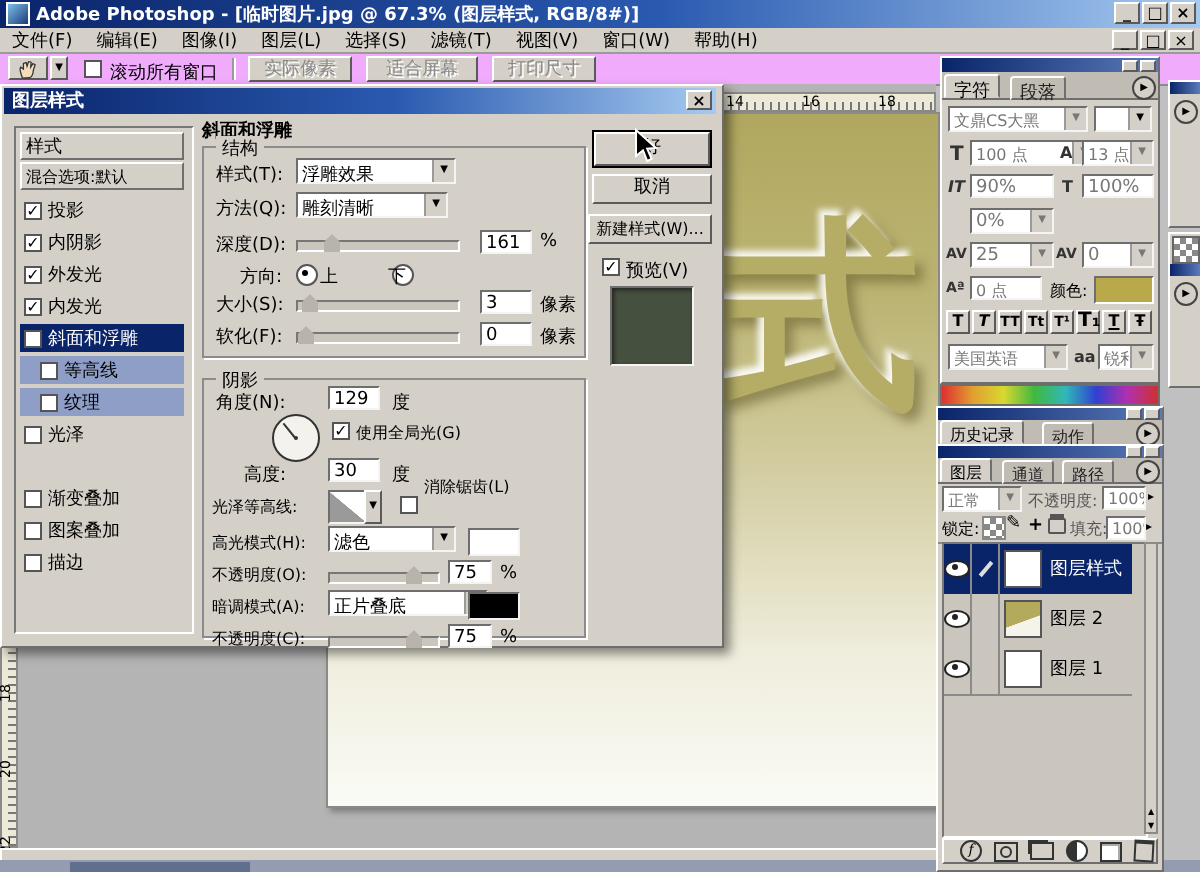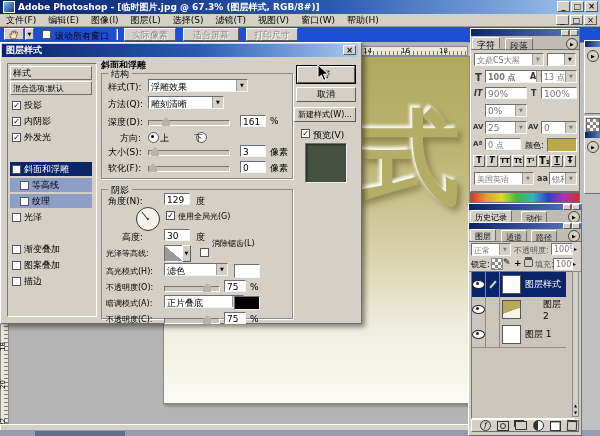--- a/index.html
+++ b/index.html
@@ -84,21 +84,21 @@
     <span style="padding:0 6px;">视图(V)</span>
     <span style="padding:0 6px;">窗口(W)</span>
     <span style="padding:0 6px;">帮助(H)</span>
     <div style="position:absolute;right:3px;top:1px;display:flex;gap:1px;">
       <div class="btn wbtn" style="height:10px;">_</div>
       <div class="btn wbtn" style="height:10px;">□</div>
       <div class="btn wbtn" style="height:10px;">×</div>
     </div>
   </div>
 
-  <div class="abs" style="left:0;top:27px;width:600px;height:15px;background:#1d4ed8;border-bottom:1px solid #8a8a8a;">
+  <div class="abs" style="left:0;top:27px;width:600px;height:15px;background:#f0abfc;border-bottom:1px solid #8a8a8a;">
     <div class="abs btn" style="left:4px;top:1px;width:20px;height:12px;">
       <svg width="12" height="11" viewBox="0 0 12 12">
           <path d="M3 11 C2 8 1 6 2 5 l1.5 1 V3 l1.5 -.5 .5 2 .8 -2.5 1.4 .3 -.2 2.6 1.2 -1.8 1.2 .6 -1 3 c0 2 -1 4 -2 4 z" fill="#f3ddba" stroke="#333" stroke-width="0.7"></path>
         </svg>
     </div>
     <div class="abs btn" style="left:25px;top:1px;width:9px;height:12px;font-size:5px;line-height:11px;">▼</div>
     <span class="abs cb" style="left:42px;top:3px;"></span>
     <span class="abs lbl" style="left:55px;top:3px;">滚动所有窗口</span>
     <div class="abs" style="left:116px;top:2px;width:1px;height:11px;background:#9a9a9a;border-right:1px solid #fff;"></div>
     <div class="abs btn dis" style="left:124px;top:1px;width:52px;height:13px;line-height:12px;">实际像素</div>
@@ -151,20 +151,24 @@
           <span>投影</span>
         </div>
       <div class="abs srow" style="top:50px;">
           <span class="cb on"></span>
           <span>内阴影</span>
         </div>
       <div class="abs srow" style="top:66px;">
           <span class="cb on"></span>
           <span>外发光</span>
         </div>
+      <div class="abs srow" style="top:82px;">
+          <span class="cb on"></span>
+          <span>内发光</span>
+        </div>
       <div class="abs srow sel" style="top:98px;">
           <span class="cb on"></span>
           <span>斜面和浮雕</span>
         </div>
       <div class="abs srow sub" style="top:114px;">
           <span class="cb"></span>
           <span>等高线</span>
         </div>
       <div class="abs srow sub" style="top:130px;">
           <span class="cb"></span>
@@ -186,21 +190,21 @@
           <span class="cb"></span>
           <span>描边</span>
         </div>
     </div>
 
     <div class="abs lbl" style="left:100px;top:16px;font-weight:bold;">斜面和浮雕</div>
 
     <div class="group" style="left:100px;top:30px;width:190px;height:104px;">
       <span class="legend">结构</span>
       <span class="lbl" style="left:6px;top:7px;">样式(T):</span>
-      <div class="combo" style="left:46px;top:5px;width:100px;"><span>浮雕效果</span><span class="dd"></span></div>
+      <div class="combo" style="left:46px;top:5px;width:80px;"><span>浮雕效果</span><span class="dd"></span></div>
       <span class="lbl" style="left:6px;top:24px;">方法(Q):</span>
       <div class="combo" style="left:46px;top:22px;width:76px;"><span>雕刻清晰</span><span class="dd"></span></div>
       <span class="lbl" style="left:6px;top:42px;">深度(D):</span>
       <div class="track" style="left:46px;top:46px;width:80px;">
           <div class="thumb" style="left:13px;"></div>
         </div>
       <div class="field" style="left:138px;top:41px;width:26px;">161</div>
       <span class="lbl" style="left:168px;top:42px;">%</span>
       <span class="lbl" style="left:18px;top:58px;">方向:</span>
       <span class="radio on abs" style="left:46px;top:58px;"></span>
@@ -280,21 +284,21 @@
       <div class="btn pbtn" style="position:absolute;right:1px;top:1px;"></div>
     </div>
     <div style="position:relative;height:13px;border-bottom:1px solid #6e6e6e;background:#c0bcb4;">
       <span class="tab" style="position:absolute;left:1px;top:1px;">字符</span>
       <span class="tab off" style="position:absolute;left:34px;top:2px;">段落</span>
       <span class="pmenu" style="position:absolute;right:1px;top:2px;"></span>
     </div>
     <div class="combo" style="left:3px;top:24px;width:70px;font-size:8px;color:#777;"><span>文鼎CS大黑</span><span class="dd"></span></div>
     <div class="combo" style="left:76px;top:24px;width:29px;"><span></span><span class="dd"></span></div>
     <span class="fico" style="left:4px;top:43px;font-size:10px;">T</span>
-    <div class="combo" style="left:14px;top:41px;width:63px;font-size:8px;color:#777;font-weight:bold;"><span>100 点</span><span class="dd"></span></div>
+    <div class="combo" style="left:14px;top:41px;width:63px;font-size:8px;color:#777;"><span>100 点</span><span class="dd"></span></div>
     <span class="fico" style="left:59px;top:43px;">A</span>
     <div class="combo" style="left:70px;top:41px;width:36px;font-size:8px;color:#777;"><span>13 点</span><span class="dd"></span></div>
     <span class="fico" style="left:3px;top:60px;font-style:italic;">IT</span>
     <div class="field" style="left:14px;top:58px;width:42px;color:#777;">90%</div>
     <span class="fico" style="left:60px;top:60px;">T</span>
     <div class="field" style="left:70px;top:58px;width:36px;color:#777;">100%</div>
     <div class="combo" style="left:14px;top:75px;width:42px;color:#777;"><span>0%</span><span class="dd"></span></div>
     <span class="fico" style="left:2px;top:94px;font-size:7px;">AV</span>
     <div class="combo" style="left:14px;top:92px;width:42px;color:#777;"><span>25</span><span class="dd"></span></div>
     <span class="fico" style="left:57px;top:94px;font-size:7px;">AV</span>
@@ -369,21 +373,21 @@
           </span>
         <span class="lthumb">T</span>
         <span style="margin-left:2px;">图层样式</span>
       </div>
       <div class="lrow" style="top:25px;">
         <span class="lcell">
             <span class="eye"></span>
           </span>
         <span class="lcell"></span>
         <span class="lthumb" style="background:linear-gradient(160deg,#b3aa5e 55%,#f5f4ea 56%);"></span>
-        <span style="margin-left:20px;">图层 2</span>
+        <span style="margin-left:2px;">图层 2</span>
       </div>
       <div class="lrow" style="top:50px;">
         <span class="lcell">
             <span class="eye"></span>
           </span>
         <span class="lcell"></span>
         <span class="lthumb"></span>
         <span style="margin-left:2px;">图层 1</span>
       </div>
     </div>

